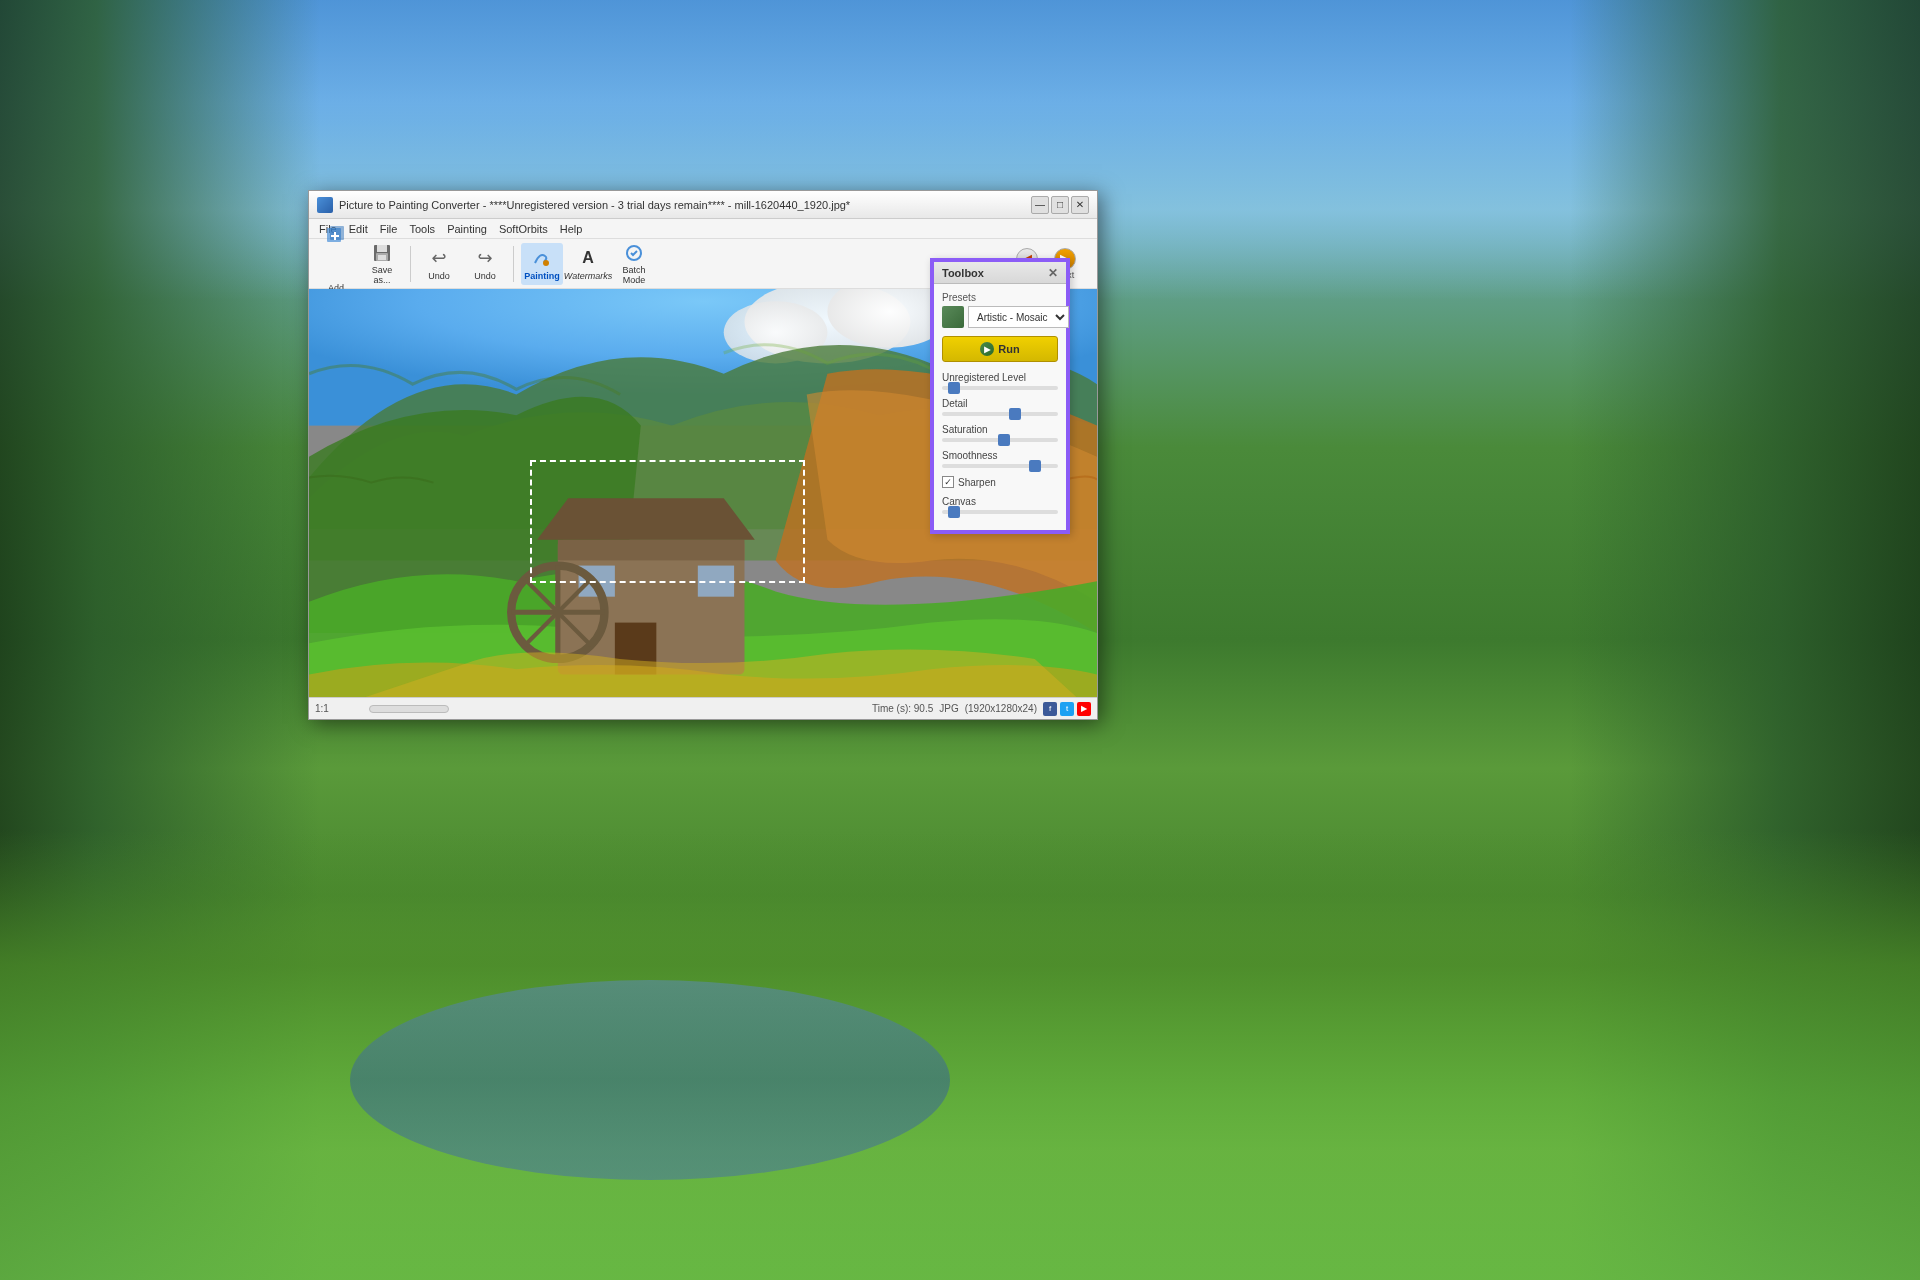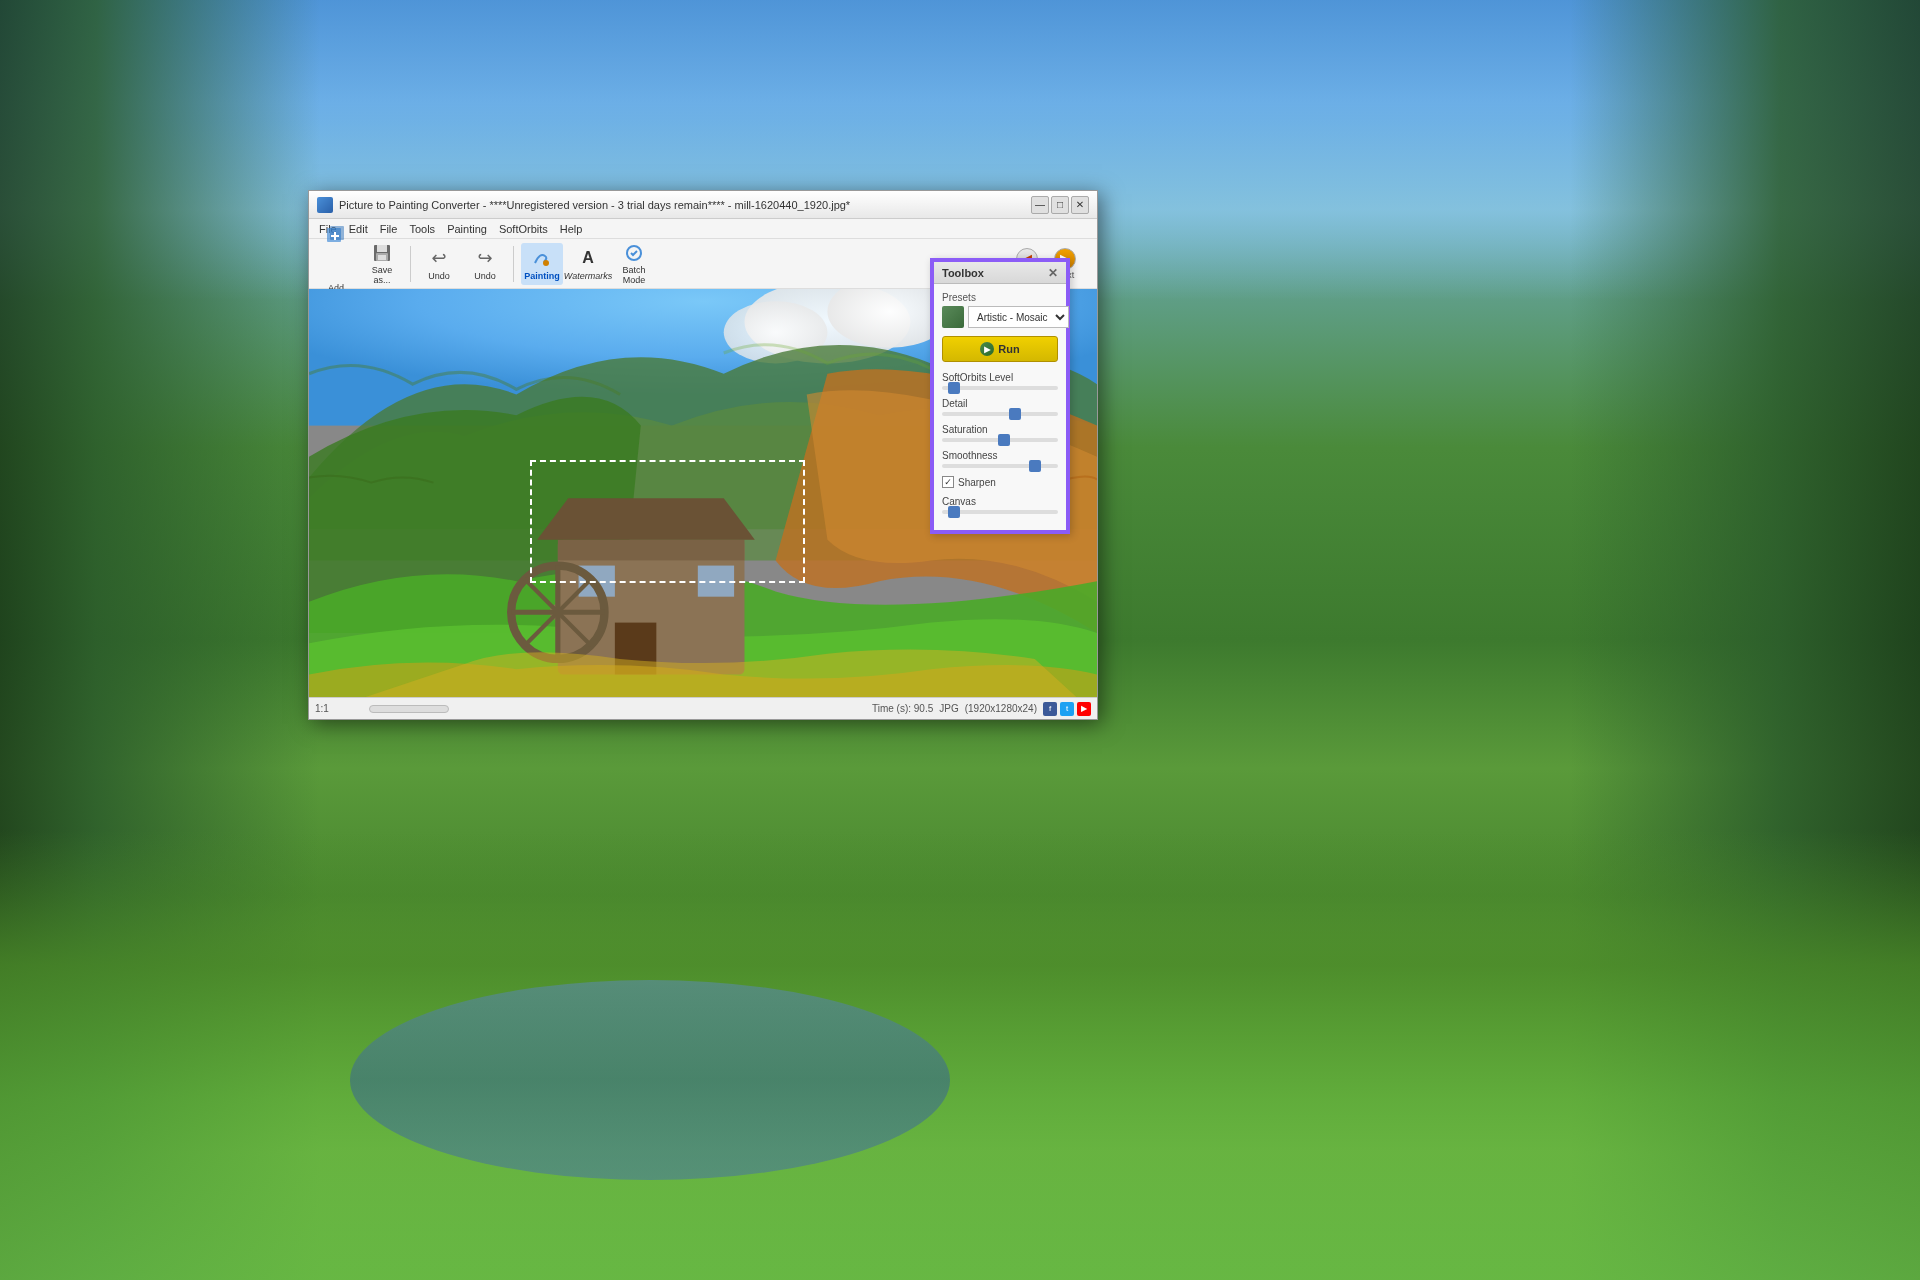--- a/index.html
+++ b/index.html
@@ -605,21 +605,21 @@
         <option>Sketch</option>
       </select>
     </div>
 
     <div class="run-btn">
       <div class="run-icon">▶</div>
       <span>Run</span>
     </div>
 
     <div class="slider-row">
-      <div class="slider-label">SoftOrbits Level</div>
+      <div class="slider-label">Unregistered Level</div>
       <div class="slider-track">
         <div class="slider-thumb" style="left: 5%;"></div>
       </div>
     </div>
 
     <div class="slider-row">
       <div class="slider-label">Detail</div>
       <div class="slider-track">
         <div class="slider-thumb" style="left: 58%;"></div>
       </div>

